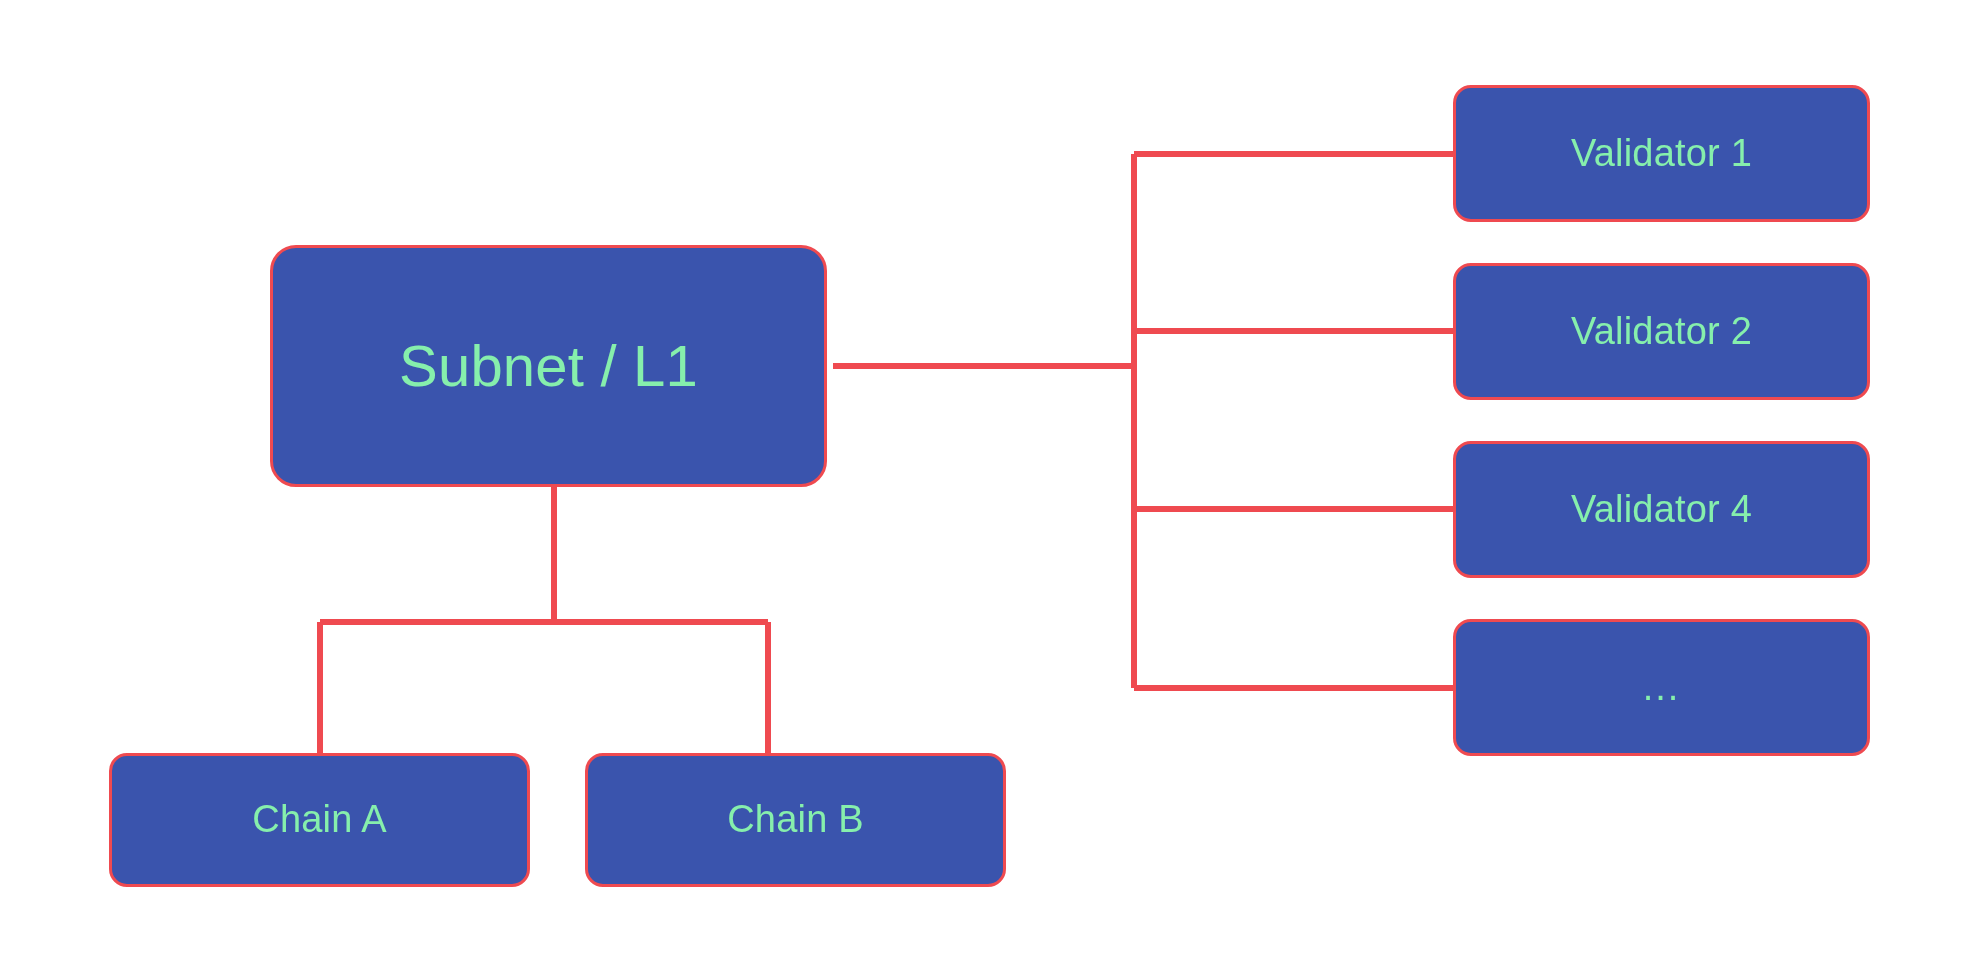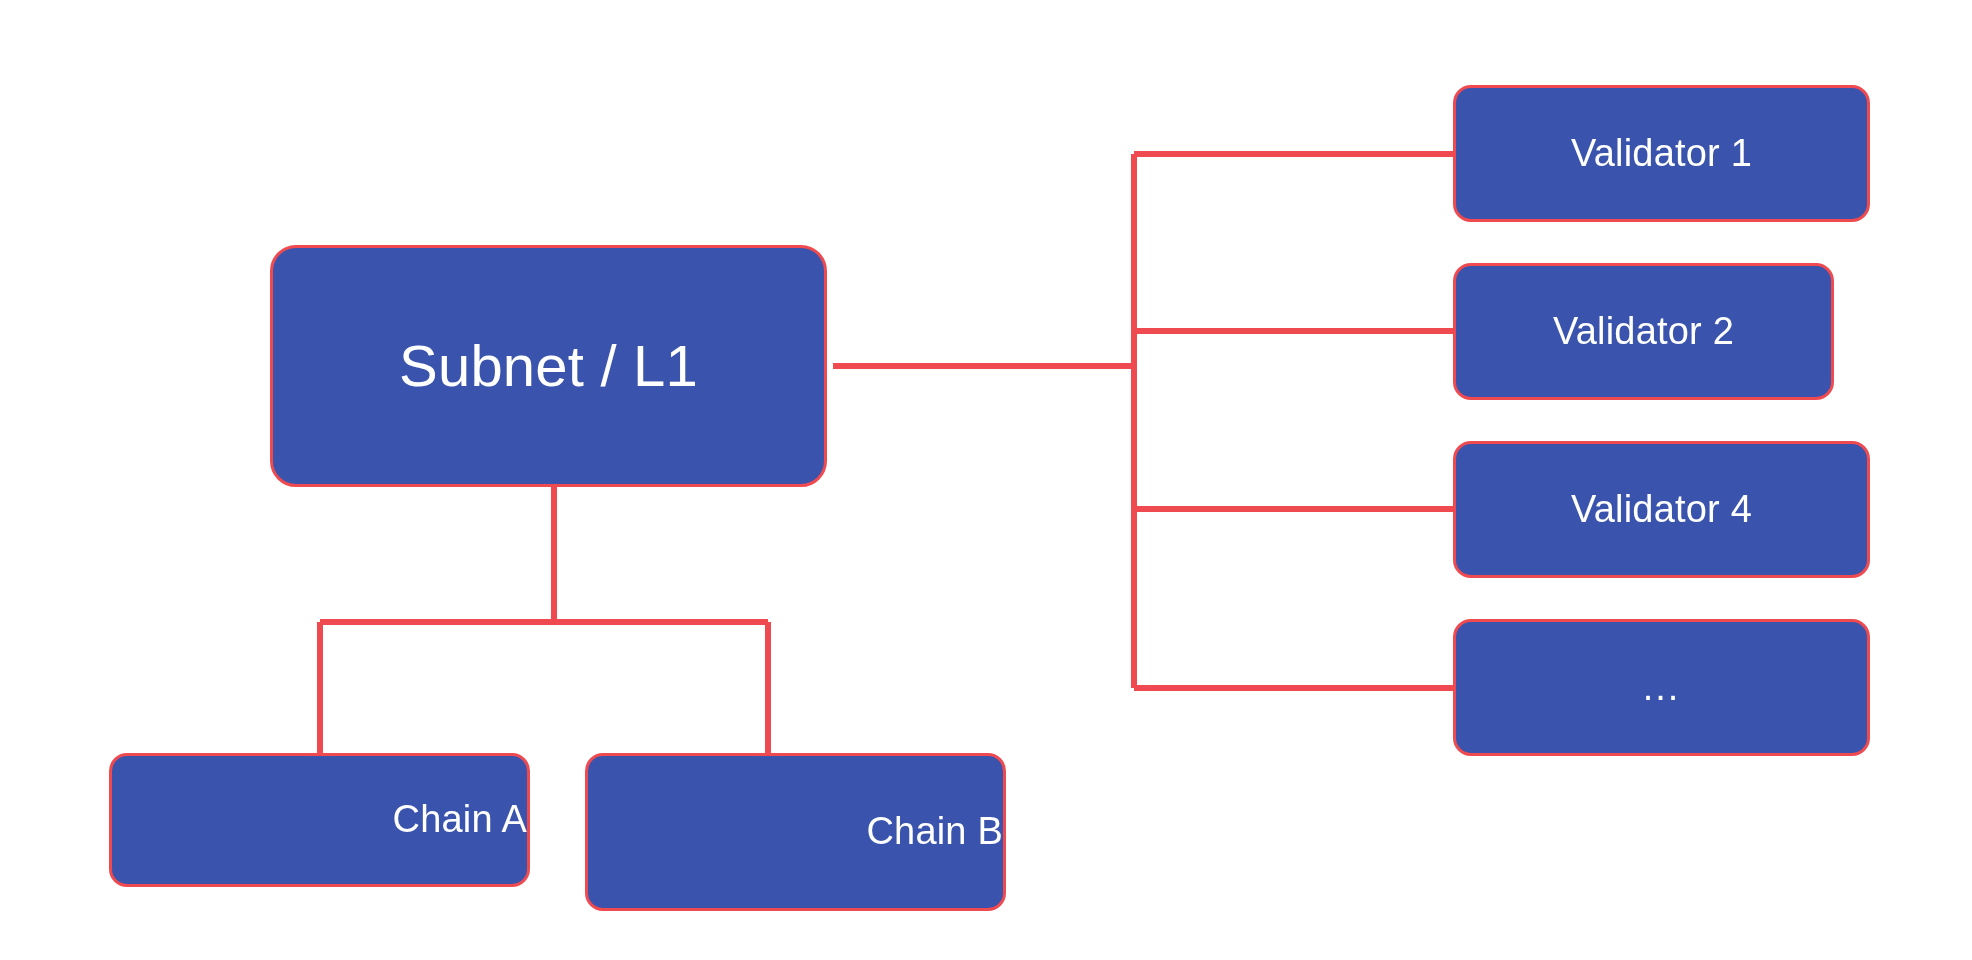--- a/index.html
+++ b/index.html
@@ -23,36 +23,35 @@
     top: 0;
     width: 1972px;
     height: 960px;
   }
   .node {
     position: absolute;
     box-sizing: border-box;
     background: #3A54AD;
     border: 3px solid #EF4A50;
     border-radius: 18px;
-    color: #ffffff;
+    color: #86efac;
     display: flex;
     align-items: center;
     justify-content: center;
     text-align: center;
     line-height: 1.1;
     white-space: nowrap;
     letter-spacing: 0.2px;
   }
   .node.root {
     border-radius: 26px;
     font-size: 58px;
   }
   .node.leaf {
     font-size: 38px;
-    justify-content: flex-end;
   }
   .node.validator {
     font-size: 38px;
   }
   .node.ellipsis {
     font-size: 38px;
     letter-spacing: 2px;
   }
 </style>
 </head>
@@ -80,29 +79,29 @@
   </svg>
 
   <div class="node root" style="left:270px; top:245px; width:557px; height:242px;">
     <span>Subnet / L1</span>
   </div>
 
   <div class="node leaf" style="left:109px; top:753px; width:421px; height:134px;">
     <span>Chain A</span>
   </div>
 
-  <div class="node leaf" style="left:585px; top:753px; width:421px; height:158px;">
+  <div class="node leaf" style="left:585px; top:753px; width:421px; height:134px;">
     <span>Chain B</span>
   </div>
 
   <div class="node validator" style="left:1453px; top:85px; width:417px; height:137px;">
     <span>Validator 1</span>
   </div>
 
-  <div class="node validator" style="left:1453px; top:263px; width:381px; height:137px;">
+  <div class="node validator" style="left:1453px; top:263px; width:417px; height:137px;">
     <span>Validator 2</span>
   </div>
 
   <div class="node validator" style="left:1453px; top:441px; width:417px; height:137px;">
     <span>Validator 4</span>
   </div>
 
   <div class="node ellipsis" style="left:1453px; top:619px; width:417px; height:137px;">
     <span>...</span>
   </div>

